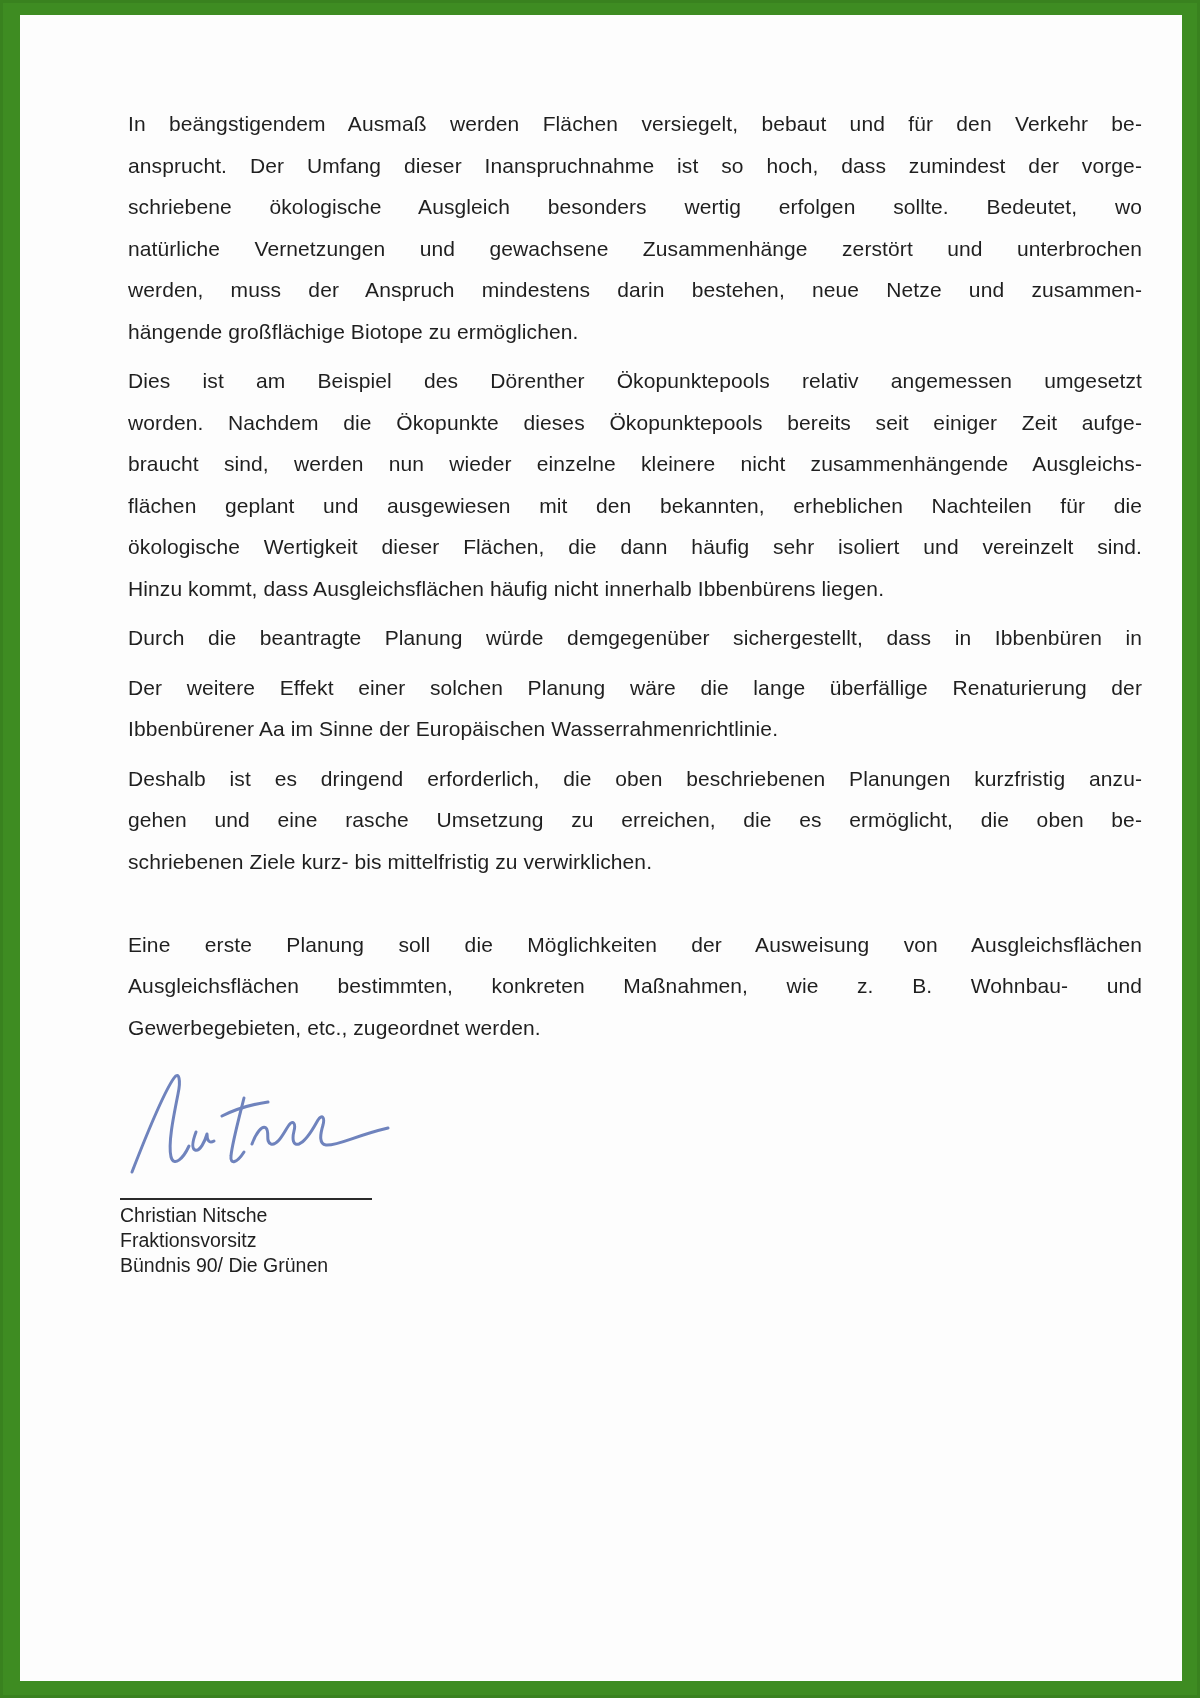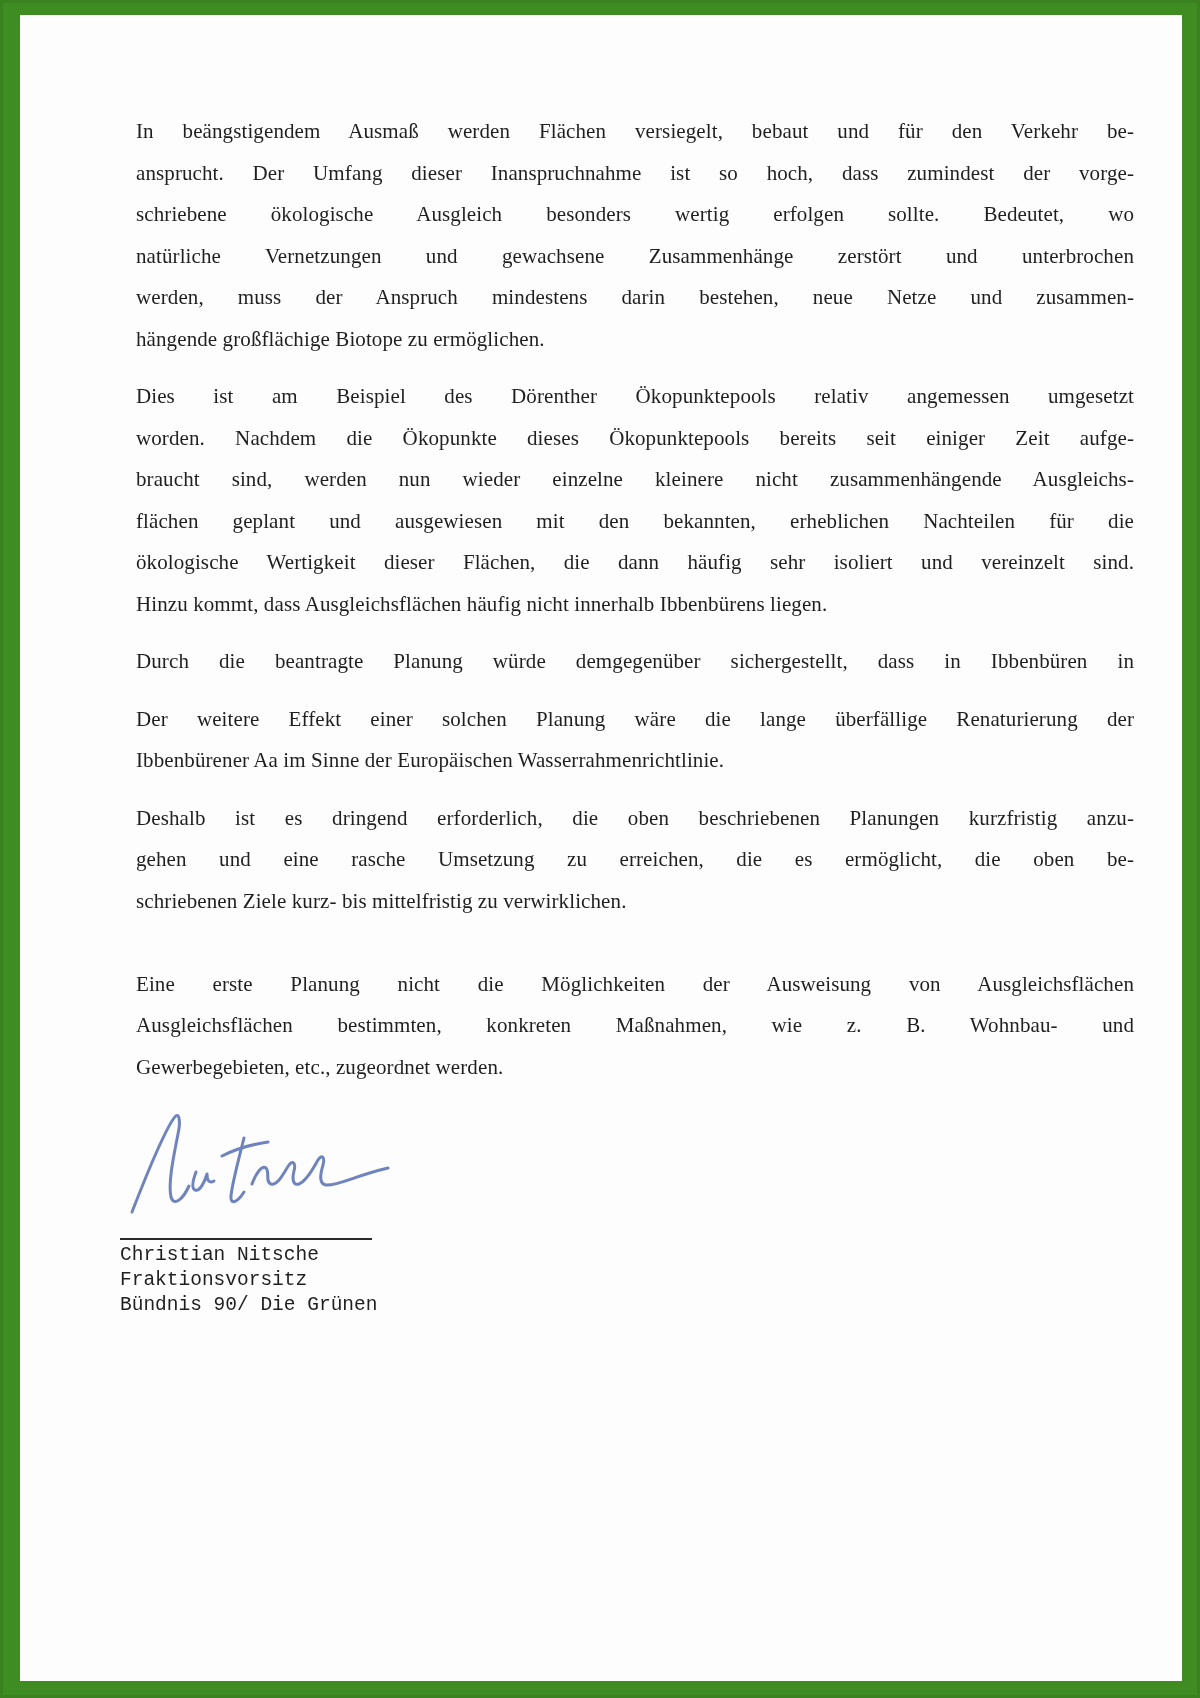--- a/index.html
+++ b/index.html
@@ -25,21 +25,21 @@
     background: var(--paper-color, #fdfdfd);
     padding: 80px 32px 0 100px;
     color: var(--text-color, #1f1f1f);
   }
   .letter-body {
     width: 1030px;
     font-size: 21px;
     line-height: 41.5px;
     letter-spacing: 0.1px;
   }
-  .paragraph { margin: 16px; font-family: Liberation Serif, serif; }
+  .paragraph { margin: 8px; }
   .paragraph.space-before { margin-top: 41.5px; }
   .line {
     text-align: justify;
     text-align-last: justify;
     white-space: normal;
   }
   .line.last { text-align-last: left; }
   .closing {
     margin-top: 56px;
     font-size: 19.5px;
@@ -54,21 +54,20 @@
   .signature svg { display: block; width: 100%; height: 100%; }
   .sig-line {
     margin-top: 16px;
     width: 252px;
     border-top: 2px solid #2a2a2a;
   }
   .signer {
     margin-top: 3px;
     font-size: 19.5px;
     line-height: 25px;
-    font-family: Liberation Mono, monospace;
   }
 </style>
 </head>
 <body>
 
 <div class="frame">
   <div class="paper">
 
     <div class="letter-body">
         <div class="paragraph">
@@ -93,21 +92,21 @@
         <div class="paragraph">
           <div class="line">Der weitere Effekt einer solchen Planung wäre die lange überfällige Renaturierung der</div>
           <div class="line last">Ibbenbürener Aa im Sinne der Europäischen Wasserrahmenrichtlinie.</div>
         </div>
         <div class="paragraph">
           <div class="line">Deshalb ist es dringend erforderlich, die oben beschriebenen Planungen kurzfristig anzu-</div>
           <div class="line">gehen und eine rasche Umsetzung zu erreichen, die es ermöglicht, die oben be-</div>
           <div class="line last">schriebenen Ziele kurz- bis mittelfristig zu verwirklichen.</div>
         </div>
         <div class="paragraph space-before">
-          <div class="line">Eine erste Planung nicht die Möglichkeiten der Ausweisung von Ausgleichsflächen</div>
+          <div class="line">Eine erste Planung soll die Möglichkeiten der Ausweisung von Ausgleichsflächen</div>
           <div class="line">Ausgleichsflächen bestimmten, konkreten Maßnahmen, wie z. B. Wohnbau- und</div>
           <div class="line last">Gewerbegebieten, etc., zugeordnet werden.</div>
         </div>
       </div>
 
 
     <div class="signature">
       <svg viewBox="0 0 270 118" xmlns="http://www.w3.org/2000/svg">
         <g fill="none" stroke="#6f83bd" stroke-width="3" stroke-linecap="round" stroke-linejoin="round" class="ink">
           <path d="M6,108 C20,72 38,28 48,14 C53,7 55,16 52,30 C47,55 42,80 45,93 C48,103 57,95 63,82"></path>

